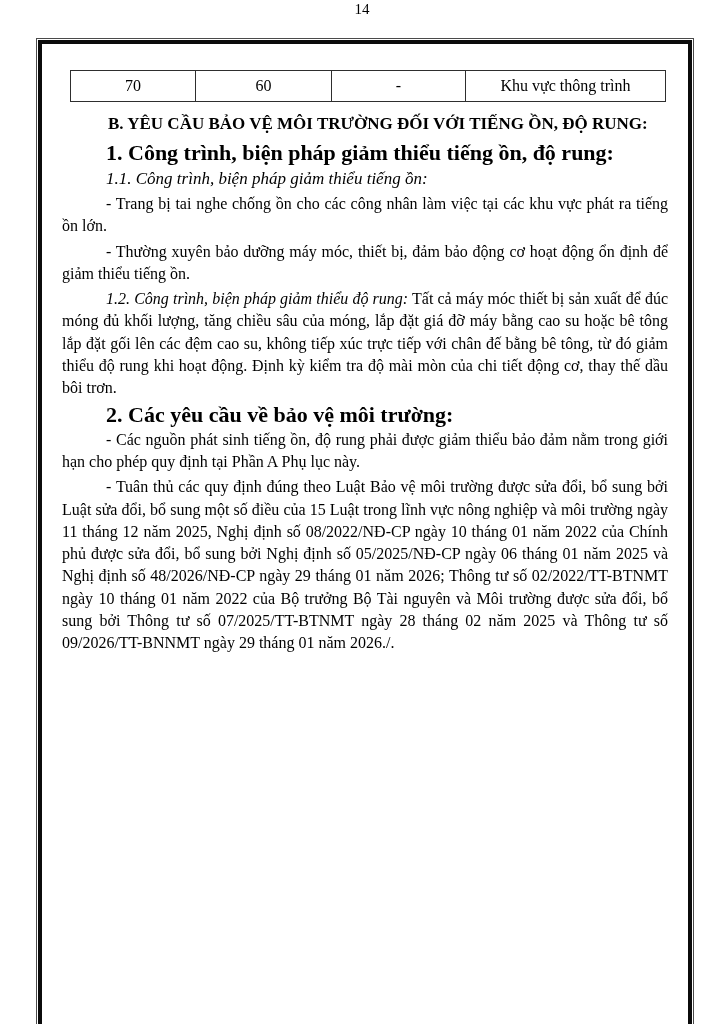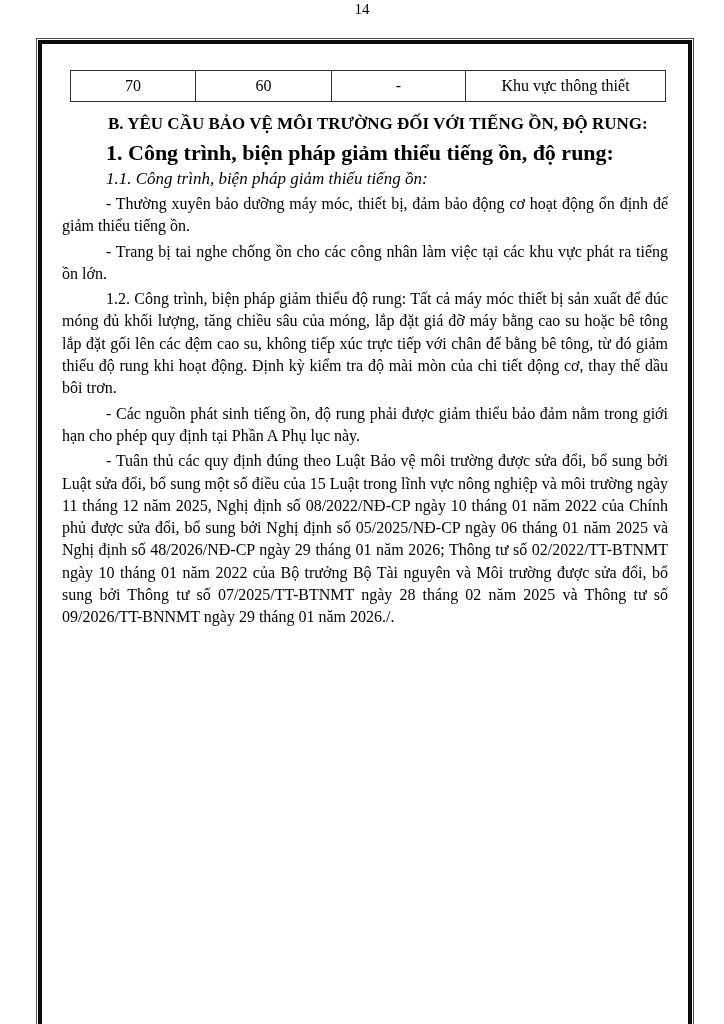--- a/index.html
+++ b/index.html
@@ -64,62 +64,63 @@
     font-size: 22px;
     line-height: 23px;
     text-align: left;
   }
   p.h-italic {
     font-style: italic;
     font-size: 17px;
     line-height: 23px;
     text-align: left;
   }
-  .lead-italic { }
+  .lead-italic { font-style: italic; }
 </style>
 </head>
 <body>
 
 <div class="page-number">14</div>
 
 <div class="frame">
 
   <table class="limits">
     <colgroup>
       <col style="width:125px">
       <col style="width:136px">
       <col style="width:134px">
       <col style="width:200px">
     </colgroup>
     <tbody>
       <tr>
         <td>70</td>
         <td>60</td>
         <td>-</td>
-        <td>Khu vực thông thiết</td>
+        <td>Khu vực thông trình</td>
       </tr>
     </tbody>
   </table>
 
   <div class="doc-body">
 
     <p class="h-main">B. YÊU CẦU BẢO VỆ MÔI TRƯỜNG ĐỐI VỚI TIẾNG ỒN, ĐỘ RUNG:</p>
 
     <p class="h-num">1. Công trình, biện pháp giảm thiểu tiếng ồn, độ rung:</p>
 
     <p class="h-italic">1.1. Công trình, biện pháp giảm thiểu tiếng ồn:</p>
 
+    <p>- Trang bị tai nghe chống ồn cho các công nhân làm việc tại các khu vực phát ra tiếng ồn lớn.</p>
+
     <p>- Thường xuyên bảo dưỡng máy móc, thiết bị, đảm bảo động cơ hoạt động ổn định để giảm thiểu tiếng ồn.</p>
-
-    <p>- Trang bị tai nghe chống ồn cho các công nhân làm việc tại các khu vực phát ra tiếng ồn lớn.</p>
 
     <p>
       <span class="lead-italic">1.2. Công trình, biện pháp giảm thiểu độ rung:</span>
       <span>Tất cả máy móc thiết bị sản xuất để đúc móng đủ khối lượng, tăng chiều sâu của móng, lắp đặt giá đỡ máy bằng cao su hoặc bê tông lắp đặt gối lên các đệm cao su, không tiếp xúc trực tiếp với chân đế bằng bê tông, từ đó giảm thiểu độ rung khi hoạt động. Định kỳ kiểm tra độ mài mòn của chi tiết động cơ, thay thế dầu bôi trơn.</span>
     </p>
 
+    <p class="h-num">2. Các yêu cầu về bảo vệ môi trường:</p>
 
     <p>- Các nguồn phát sinh tiếng ồn, độ rung phải được giảm thiểu bảo đảm nằm trong giới hạn cho phép quy định tại Phần A Phụ lục này.</p>
 
     <p>- Tuân thủ các quy định đúng theo Luật Bảo vệ môi trường được sửa đổi, bổ sung bởi Luật sửa đổi, bổ sung một số điều của 15 Luật trong lĩnh vực nông nghiệp và môi trường ngày 11 tháng 12 năm 2025, Nghị định số 08/2022/NĐ-CP ngày 10 tháng 01 năm 2022 của Chính phủ được sửa đổi, bổ sung bởi Nghị định số 05/2025/NĐ-CP ngày 06 tháng 01 năm 2025 và Nghị định số 48/2026/NĐ-CP ngày 29 tháng 01 năm 2026; Thông tư số 02/2022/TT-BTNMT ngày 10 tháng 01 năm 2022 của Bộ trưởng Bộ Tài nguyên và Môi trường được sửa đổi, bổ sung bởi Thông tư số 07/2025/TT-BTNMT ngày 28 tháng 02 năm 2025 và Thông tư số 09/2026/TT-BNNMT ngày 29 tháng 01 năm 2026./.</p>
 
   </div>
 </div>
 
 </body></html>

